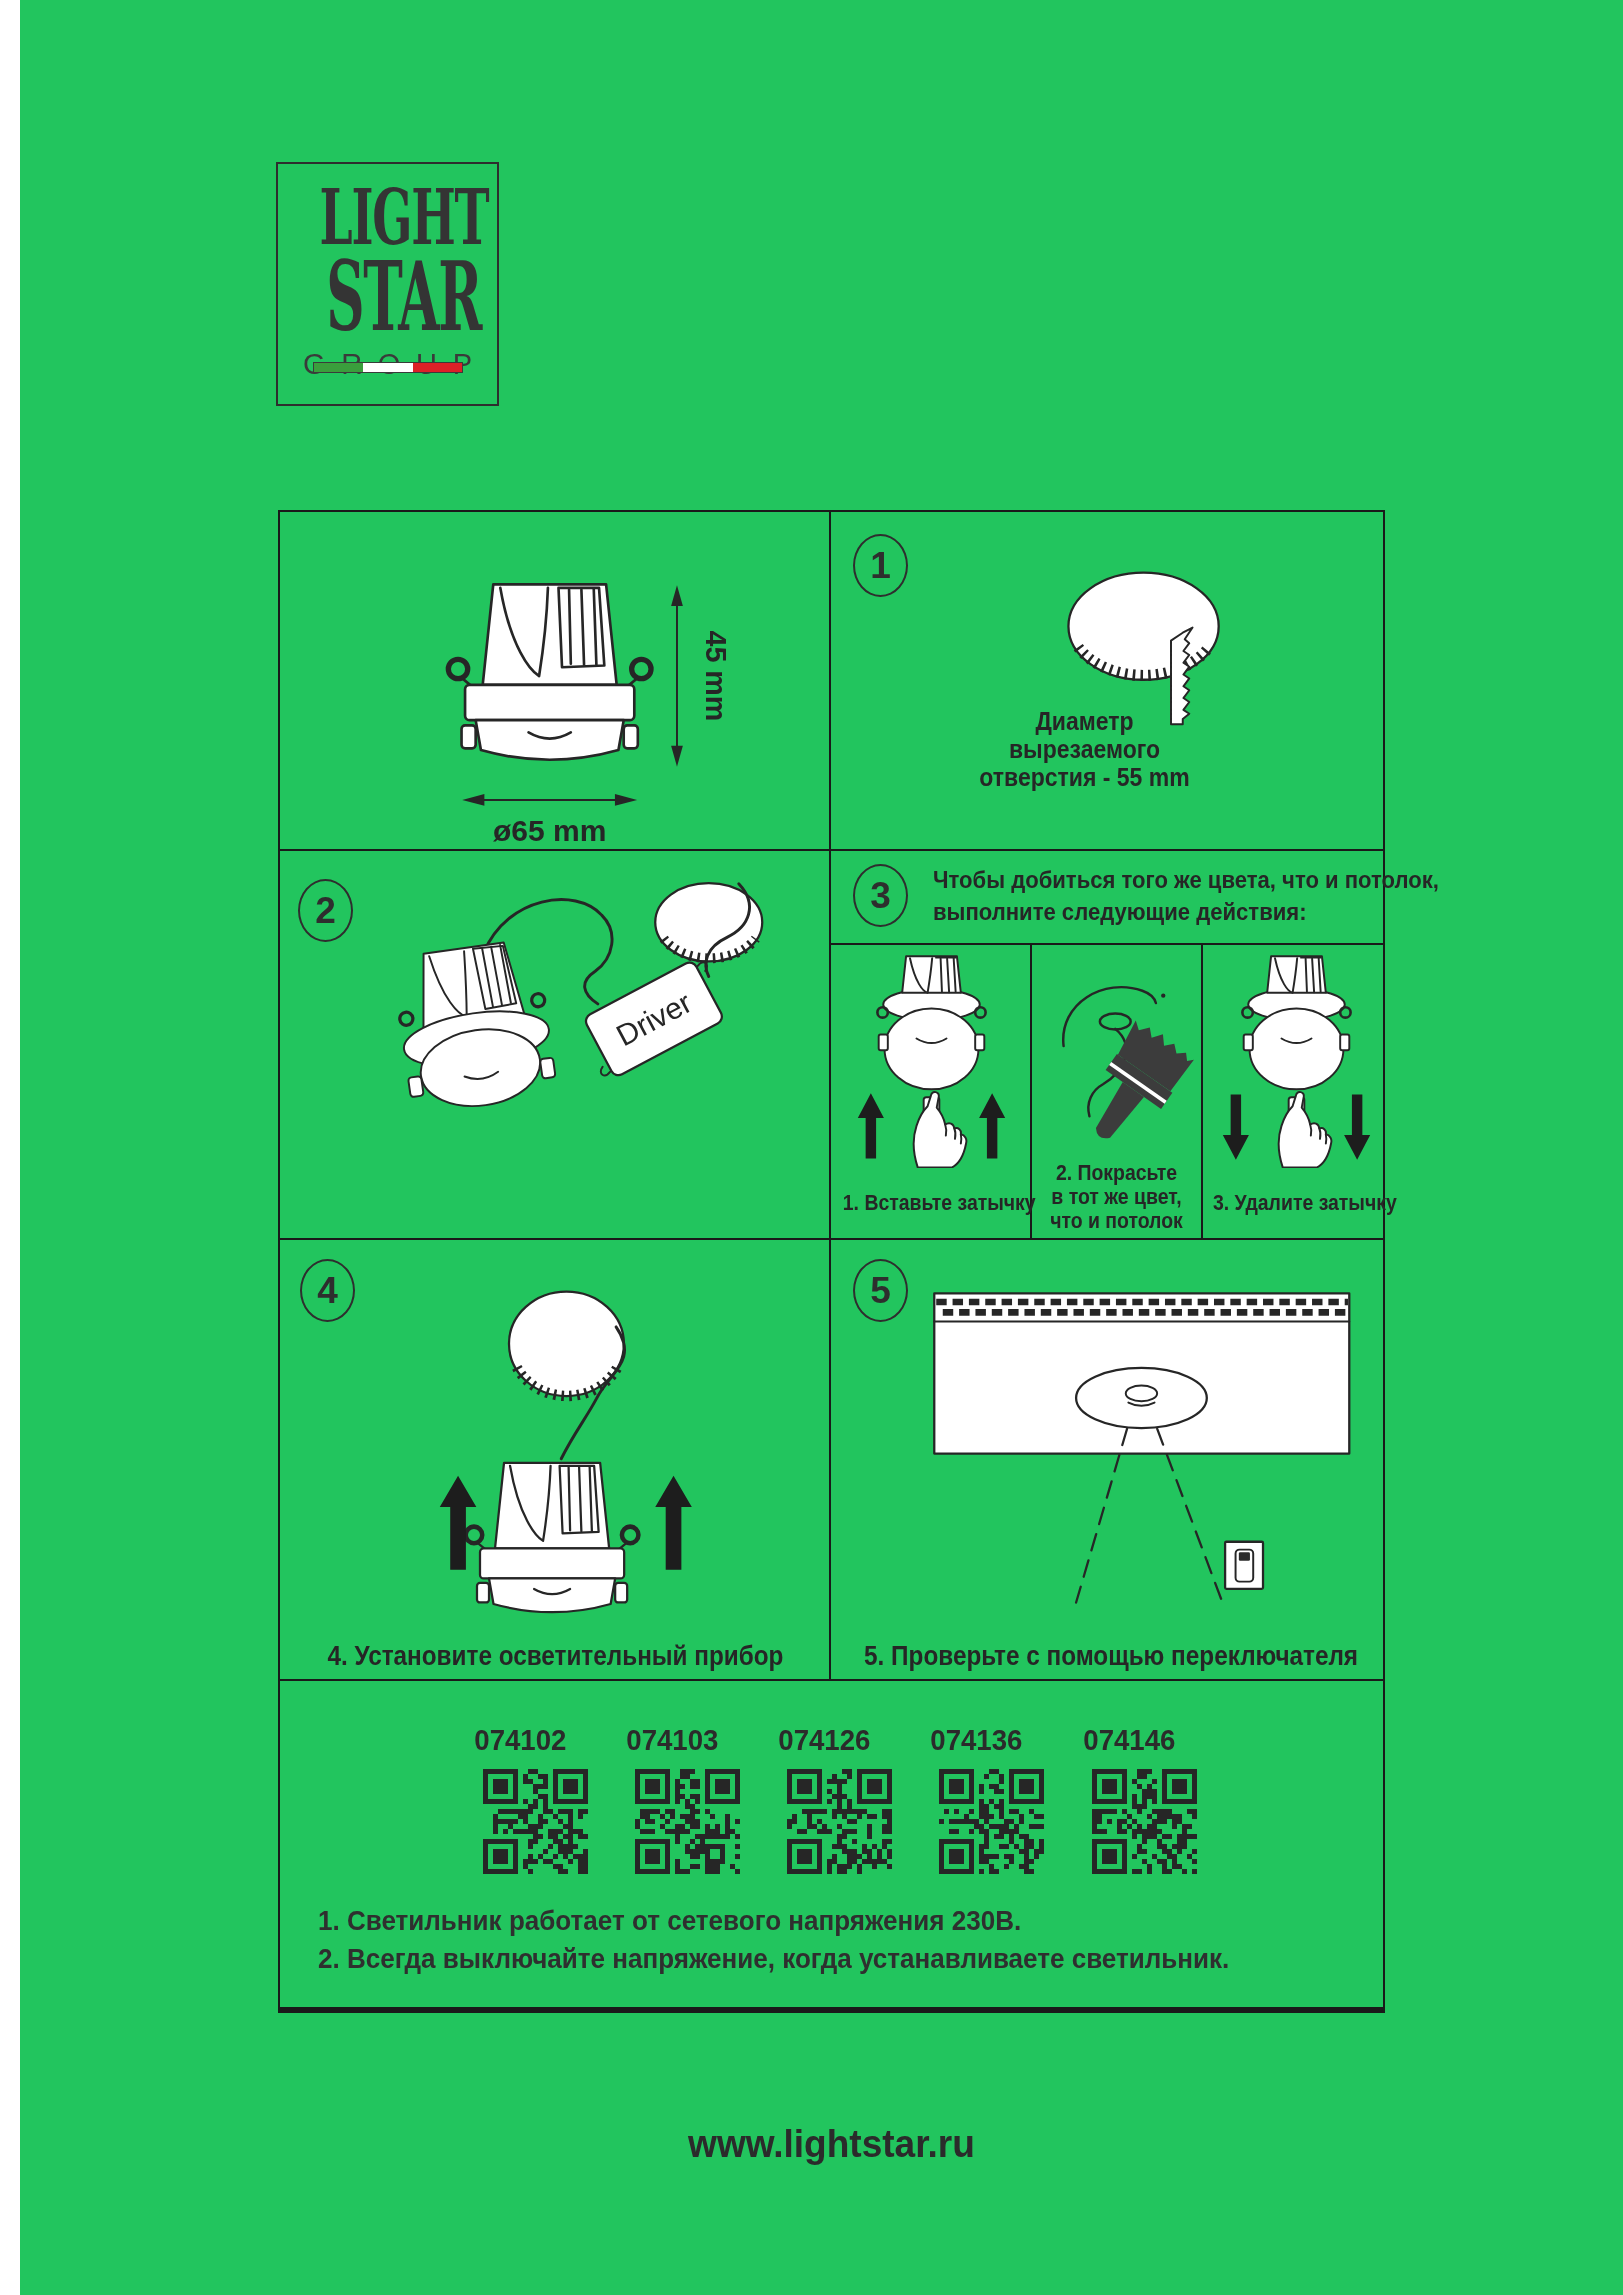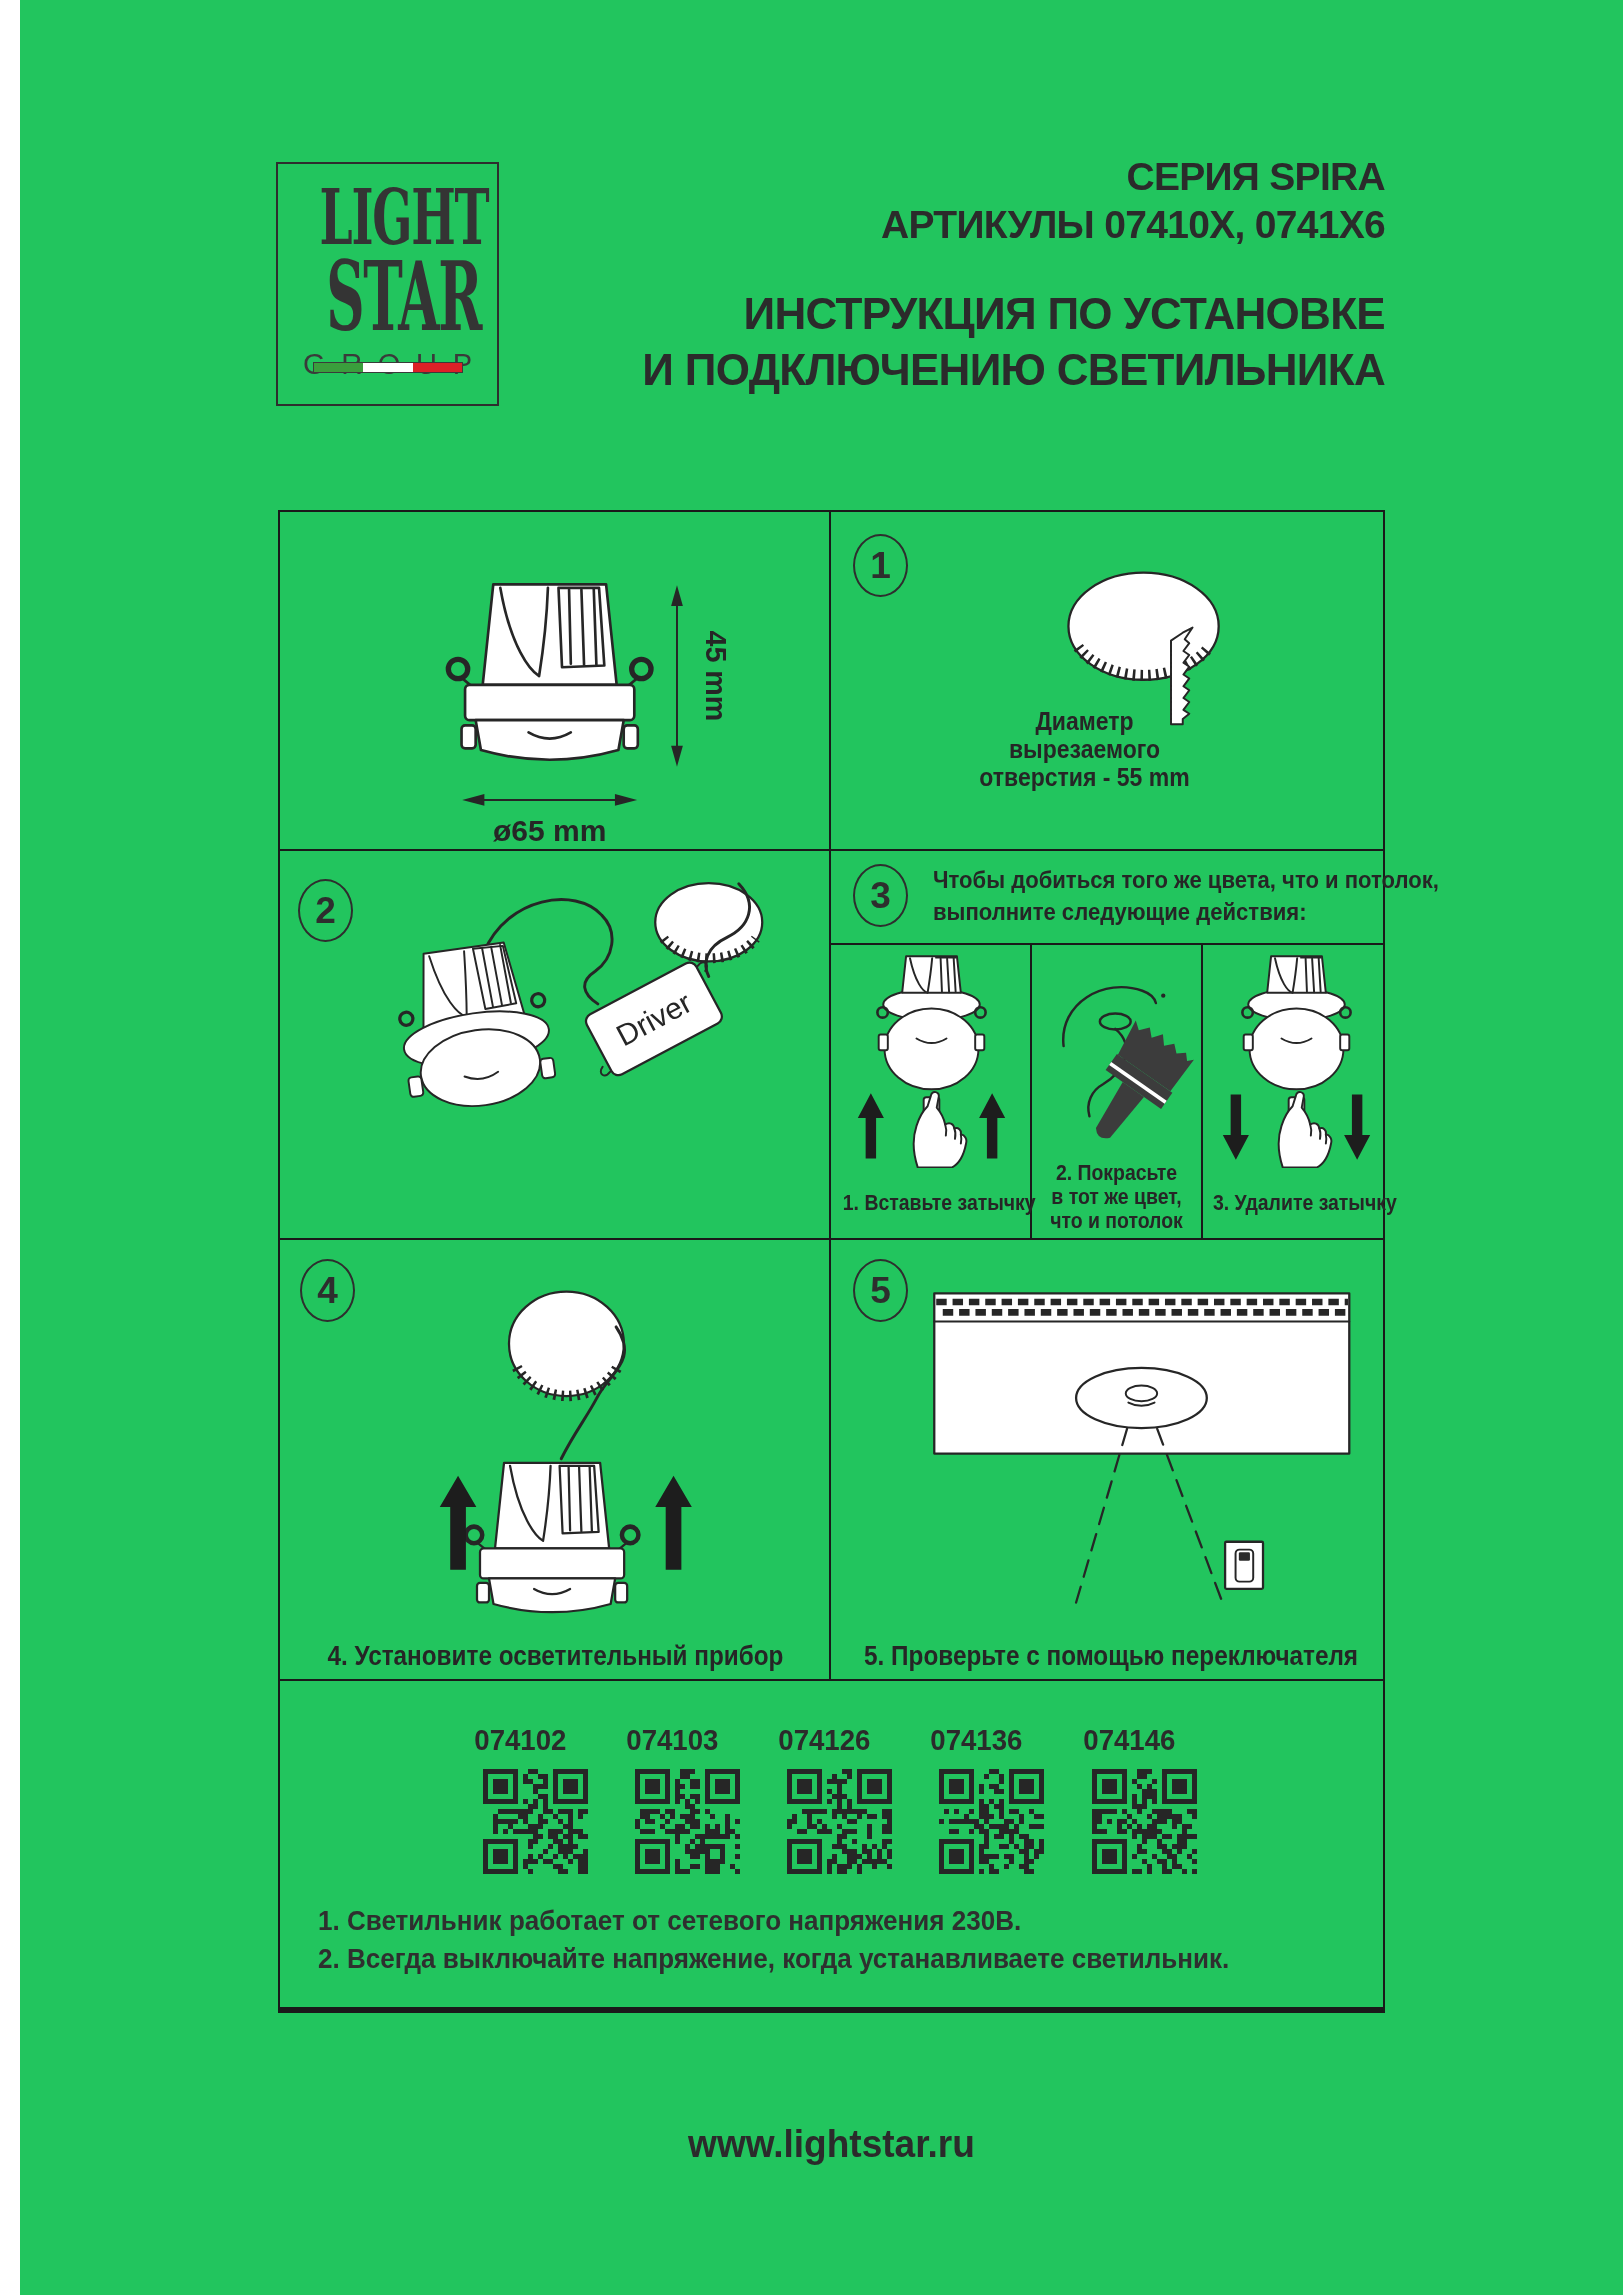--- a/index.html
+++ b/index.html
@@ -92,27 +92,20 @@
     <div class="logo-word logo-light">LIGHT</div>
     <div class="logo-word logo-star">STAR</div>
     <div class="logo-word logo-group">GROUP</div>
     <div class="flag">
         <span style="background: rgb(58, 158, 60);"></span>
         <span style="background: rgb(255, 255, 255);"></span>
         <span style="background: rgb(221, 32, 39);"></span>
       </div>
   </div>
 
-  <div class="hdr">
-    <div class="hdr-small">СЕРИЯ SPIRA</div>
-    <div class="hdr-small">АРТИКУЛЫ 07410X, 0741X6</div>
-    <div class="hdr-gap"></div>
-    <div class="hdr-big">ИНСТРУКЦИЯ ПО УСТАНОВКЕ</div>
-    <div class="hdr-big">И ПОДКЛЮЧЕНИЮ СВЕТИЛЬНИКА</div>
-  </div>
 
   <div class="ln" style="left:258px;top:510px;width:1107px;height:2px"></div>
   <div class="ln" style="left:258px;top:2007px;width:1107px;height:5.9px"></div>
   <div class="ln" style="left:258px;top:510px;width:2px;height:1503px"></div>
   <div class="ln" style="left:1363px;top:510px;width:2px;height:1503px"></div>
   <div class="ln" style="left:258px;top:849px;width:1107px;height:2px"></div>
   <div class="ln" style="left:258px;top:1238px;width:1107px;height:2px"></div>
   <div class="ln" style="left:258px;top:1679px;width:1107px;height:2px"></div>
   <div class="ln" style="left:809px;top:510px;width:2px;height:1169px"></div>
   <div class="ln" style="left:810px;top:943px;width:555px;height:2px"></div>

